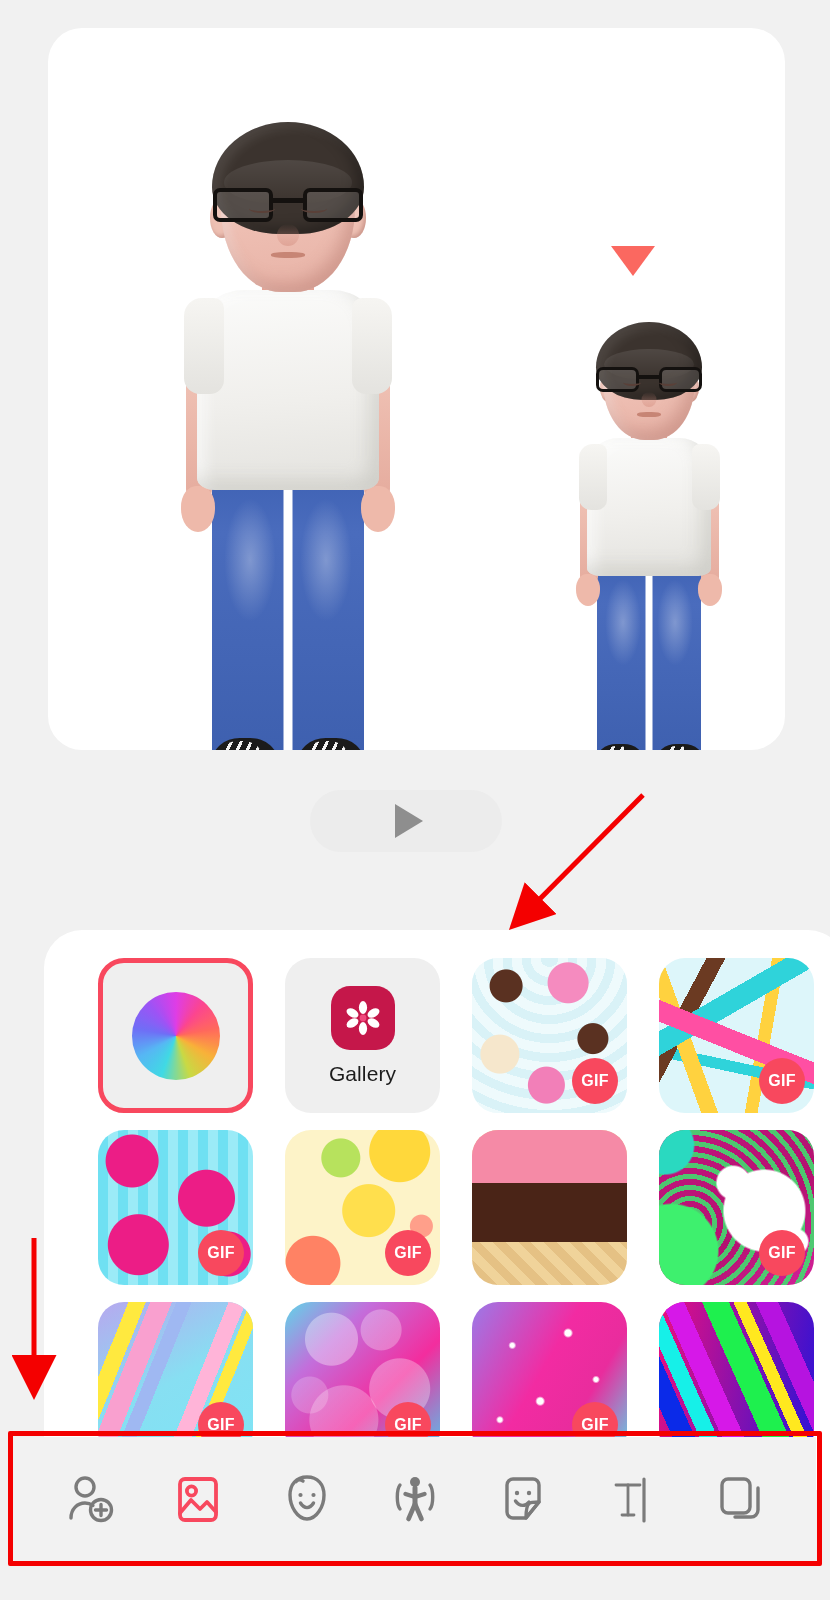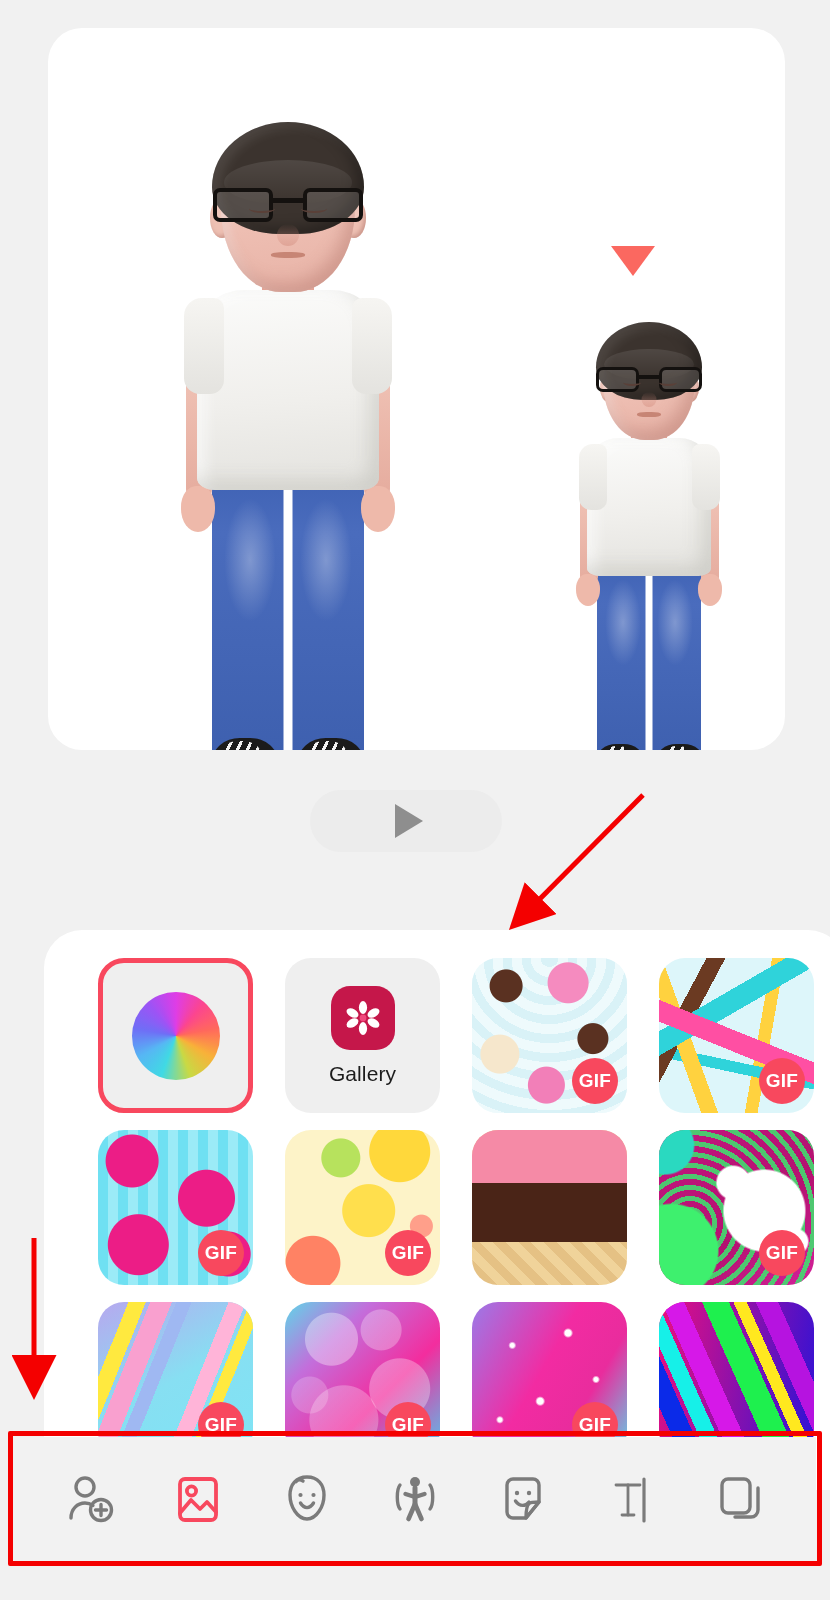--- a/index.html
+++ b/index.html
@@ -182,21 +182,21 @@
     background: #c5174a;
     display:flex; align-items:center; justify-content:center;
   }
   .gal-label { font-size: 21px; color: #1d1d1d; letter-spacing: .1px; }
 
   .gif-badge {
     position: absolute; right: 9px; bottom: 9px;
     width: 46px; height: 46px; border-radius: 50%;
     background: #f8485e; color: #fff;
     display:flex; align-items:center; justify-content:center;
-    font-size: 19px; font-weight: bold; letter-spacing: .3px;
+    font-size: 16px; font-weight: bold; letter-spacing: .3px;
     font-family: "Liberation Sans", sans-serif;
     text-align: center;
   }
 
   
   .pat { position:absolute; inset:0; }
   .pat-donut { background:
       radial-gradient(circle at 22% 18%, #5a3121 0 16px, transparent 17px),
       radial-gradient(circle at 22% 18%, #cdeaf0 0 6px, transparent 7px),
       radial-gradient(circle at 62% 16%, #f58bbf 0 20px, transparent 21px),

